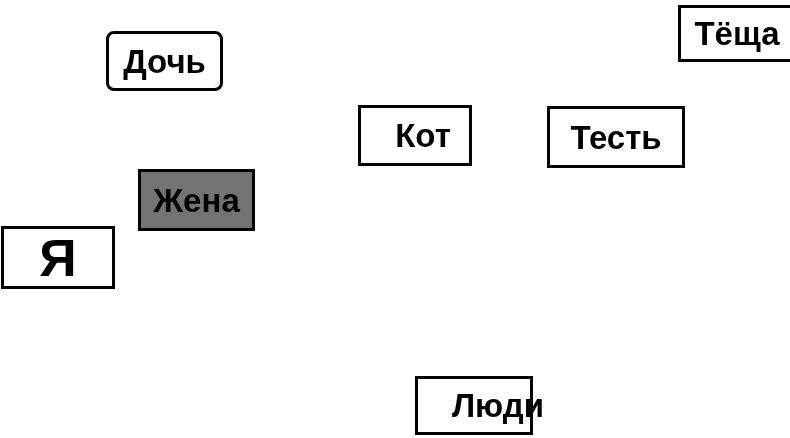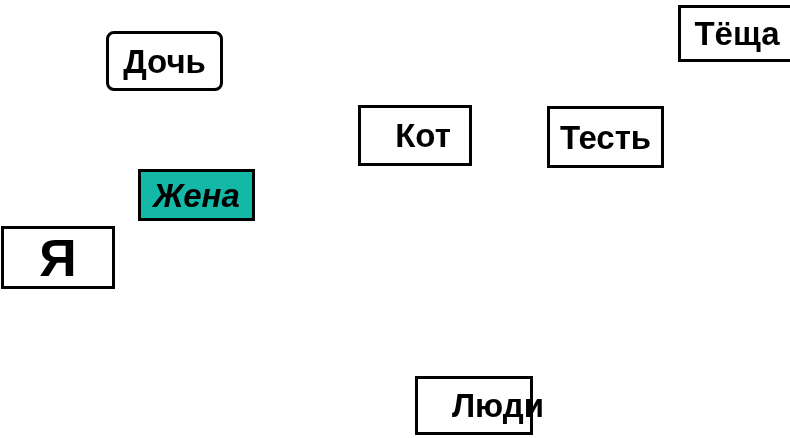--- a/index.html
+++ b/index.html
@@ -46,24 +46,24 @@
 
 <div class="word-box box-tescha" style="left: 678px; top: 5px; width: 118px; height: 57px; border-color: rgb(0, 0, 0); background: rgb(255, 255, 255);">
       <span class="word-label" style="color: rgb(0, 0, 0);">Тёща</span>
     </div>
     <div class="word-box box-doch" style="left: 106px; top: 31px; width: 117px; height: 60px; border-color: rgb(0, 0, 0); background: rgb(255, 255, 255); border-radius: 8px;">
       <span class="word-label" style="color: rgb(0, 0, 0);">Дочь</span>
     </div>
     <div class="word-box box-kot" style="left: 358px; top: 105px; width: 114px; height: 61px; border-color: rgb(0, 0, 0); background: rgb(255, 255, 255); padding-left: 16px;">
       <span class="word-label" style="color: rgb(0, 0, 0);">Кот</span>
     </div>
-    <div class="word-box box-test" style="left: 547px; top: 106px; width: 117px; height: 62px; border-color: rgb(0, 0, 0); background: rgb(255, 255, 255);">
+    <div class="word-box box-test" style="left: 547px; top: 106px; width: 138px; height: 62px; border-color: rgb(0, 0, 0); background: rgb(255, 255, 255);">
       <span class="word-label" style="color: rgb(0, 0, 0);">Тесть</span>
     </div>
-    <div class="word-box box-zhena" style="left: 138px; top: 169px; width: 117px; height: 52px; border-color: rgb(0, 0, 0); background: #14b8a6; font-style: italic;">
+    <div class="word-box box-zhena" style="left: 138px; top: 169px; width: 117px; height: 62px; border-color: rgb(0, 0, 0); background: #737373;">
       <span class="word-label" style="color: rgb(0, 0, 0);">Жена</span>
     </div>
     <div class="word-box box-ya" style="left: 1px; top: 226px; width: 114px; height: 63px; border-color: rgb(0, 0, 0); background: rgb(255, 255, 255);">
       <span class="word-label" style="color: rgb(0, 0, 0);">Я</span>
     </div>
     <div class="word-box box-lyudi" style="left: 415px; top: 376px; width: 118px; height: 59px; border-color: rgb(0, 0, 0); background: rgb(255, 255, 255);">
       <span class="word-label" style="color: rgb(0, 0, 0); margin-left: 48px;">Люди</span>
     </div>
   </div>
 

